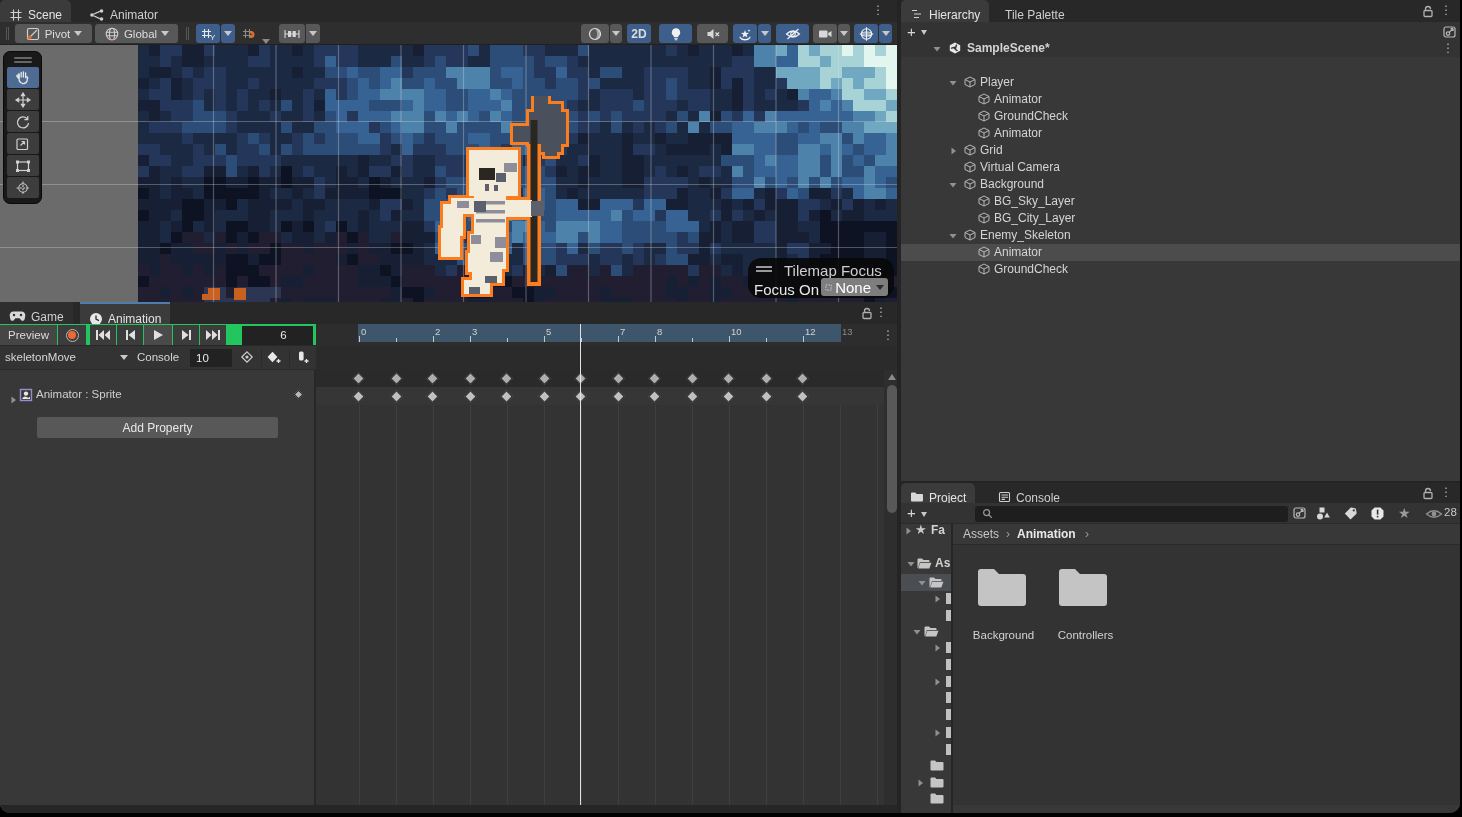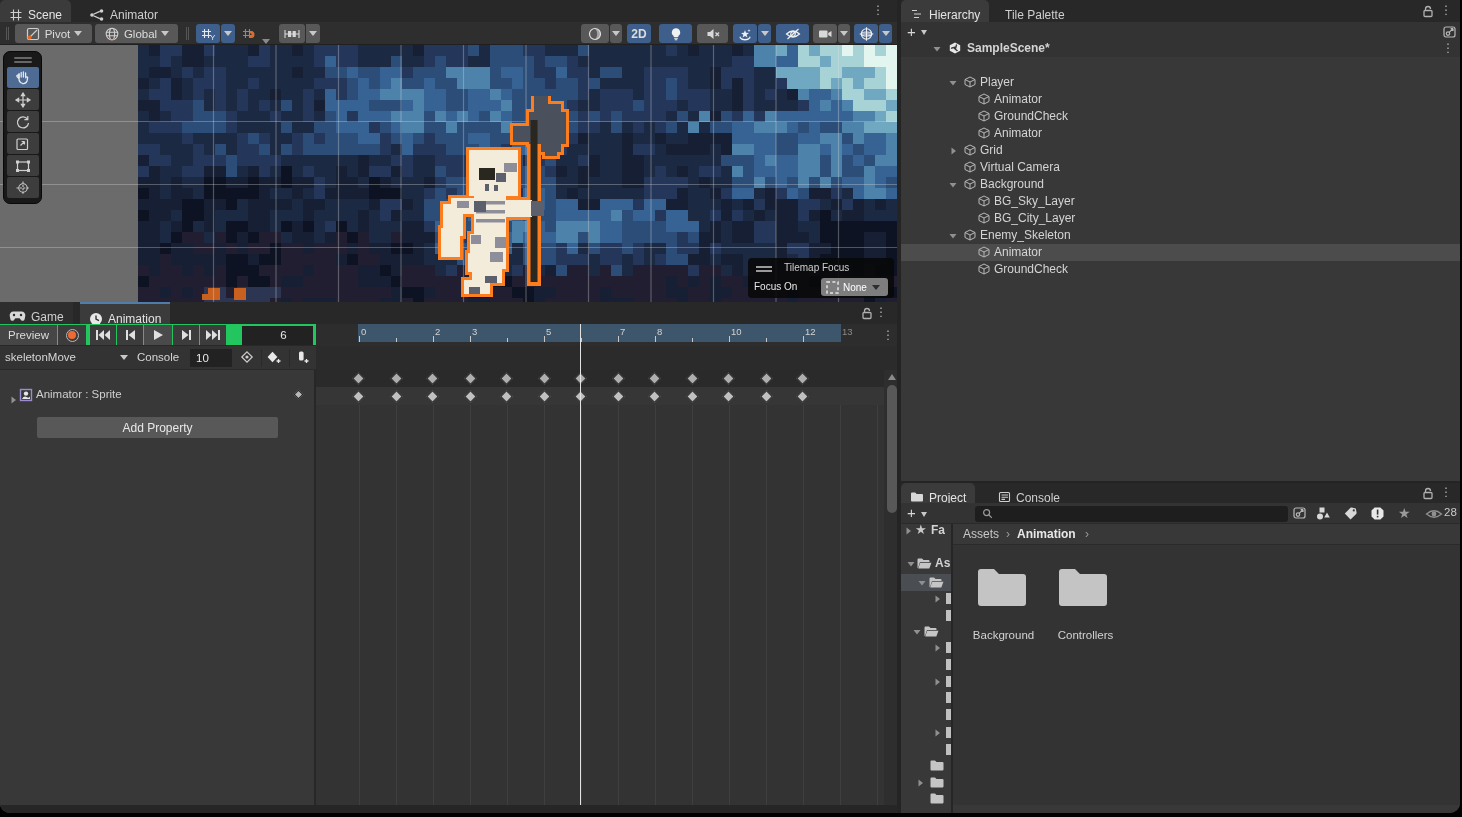--- a/index.html
+++ b/index.html
@@ -1171,21 +1171,21 @@
           <rect x="52" y="123" width="29" height="3.5" fill="#8e8e9a"></rect>
           <rect x="50" y="105" width="12" height="11" fill="#5c5f6c"></rect>
           <rect x="33" y="105" width="12" height="7" fill="#8e8e9a"></rect>
           <rect x="107" y="105" width="13" height="15" fill="#5c5f6c"></rect>
           <rect x="47" y="139" width="10" height="9" fill="#8e8e9a"></rect>
           <rect x="71" y="141" width="11" height="11" fill="#8e8e9a"></rect>
           <rect x="66" y="156" width="13" height="10" fill="#8e8e9a"></rect>
           <rect x="61" y="180" width="12" height="7" fill="#5c5f6c"></rect>
           <rect x="45" y="191" width="11" height="7" fill="#5c5f6c"></rect>
         </svg>
-        <div class="abs" style="left:748px;top:213px;width:146px;height:40px;background:rgba(8,8,8,0.88);border-radius:4px;color:#cfcfcf;font-size:10px">
+        <div class="abs" style="left:748px;top:213px;width:146px;height:40px;background:rgba(8,8,8,0.88);border-radius:13px;color:#cfcfcf;font-size:15px">
           <div class="abs" style="left:8px;top:8px;width:16px;height:1.5px;background:#9a9a9a"></div>
           <div class="abs" style="left:8px;top:12px;width:16px;height:1.5px;background:#9a9a9a"></div>
           <div class="abs" style="left:36px;top:4px">Tilemap Focus</div>
           <div class="abs" style="left:6px;top:23px;color:#e8e8e8">Focus On</div>
           <div class="abs" style="left:73px;top:20px;width:67px;height:18px;background:#7e7e7e;border-radius:3px;display:flex;align-items:center;padding:0 4px;gap:3px;color:#fff"><svg width="15" height="15" viewBox="0 0 15 15" style="">
               <rect x="2" y="2" width="11" height="11" fill="none" stroke="#e6e6e6" stroke-width="1.5" stroke-dasharray="3 2.4"></rect>
             </svg>None<span class="caretd" style="margin-left:2px"></span></div>
         </div>
       </div>
       <div class="abs" style="left:3px;top:51px;width:39px;height:153px;background:#191919;border-radius:7px;border:1px solid #090909">

